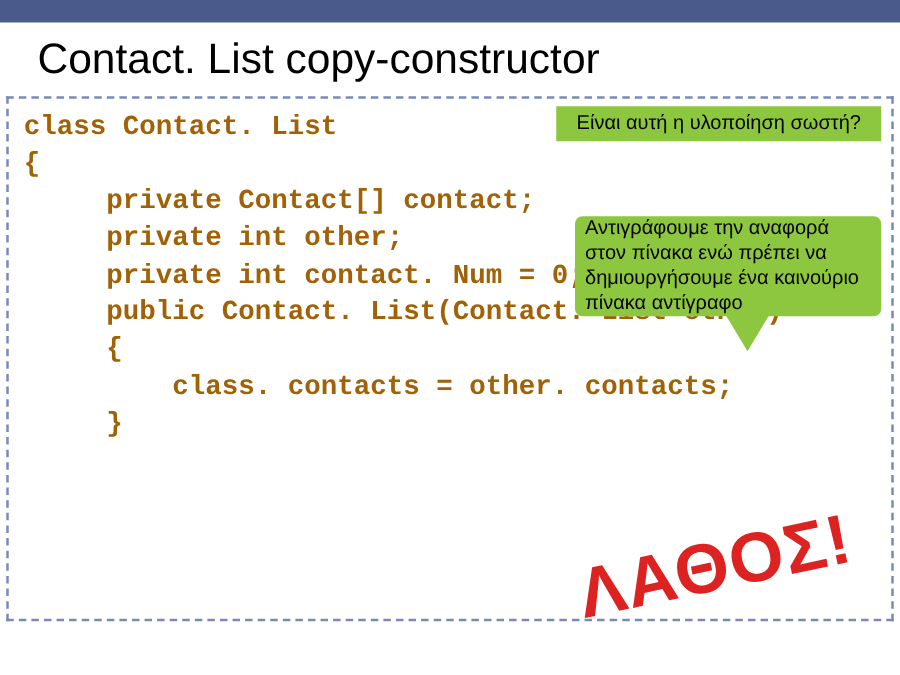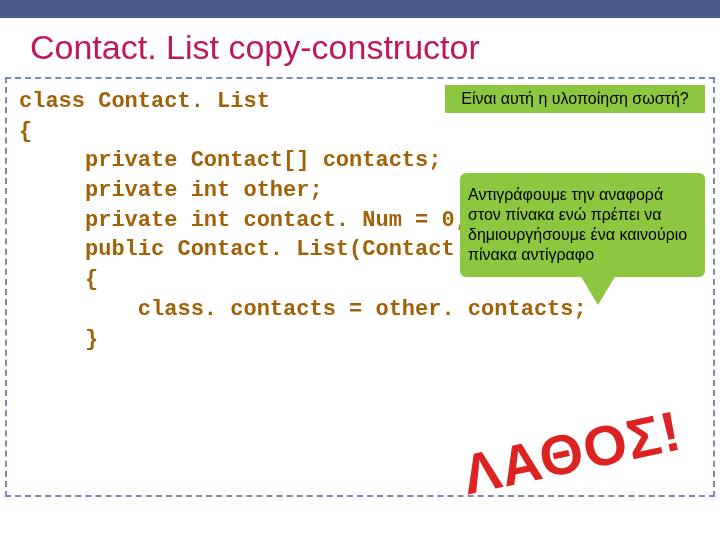--- a/index.html
+++ b/index.html
@@ -12,21 +12,21 @@
     overflow: hidden;
   }
   .top-bar {
     width: 100%;
     height: 18px;
     background: #4a5a8a;
   }
   .title {
     font-size: 34px;
     font-weight: normal;
-    color: #be185d;
+    color: #000000;
     padding: 10px 0 10px 30px;
     font-family: Arial, sans-serif;
   }
   .code-box {
     margin: 0 5px 0 5px;
     border: 2px dashed #7a8ab5;
     padding: 8px 12px 18px 12px;
     position: relative;
     min-height: 420px;
   }
@@ -52,21 +52,21 @@
     right: 8px;
     width: 260px;
     text-align: center;
     font-size: 16px;
   }
   .callout-2 {
     top: 94px;
     right: 8px;
     width: 245px;
     border-radius: 6px;
-    padding: 12px 8px;
+    padding: 0 8px;
     font-size: 16px;
   }
   .callout-2::after {
     content: "";
     position: absolute;
     bottom: -28px;
     left: 120px;
     width: 0;
     height: 0;
     border-left: 18px solid transparent;
@@ -91,21 +91,21 @@
 <div class="top-bar"></div>
 
 <h1 class="title">Contact. List copy-constructor</h1>
 
 <div class="code-box">
 
   <div class="callout callout-1">Είναι αυτή η υλοποίηση σωστή?</div>
 
   <div class="code">class Contact. List</div>
   <div class="code">{</div>
-  <div class="code">     private Contact[] contacts;</div>
+  <div class="code">     private Contact[] contact;</div>
   <div class="code">     private int other;</div>
   <div class="code">     private int contact. Num = 0;</div>
   <div class="code"></div>
   <div class="code">     public Contact. List(Contact. List other)</div>
   <div class="code">     {</div>
   <div class="code">         class. contacts = other. contacts;</div>
   <div class="code">     }</div>
 
   <div class="callout callout-2">Αντιγράφουμε την αναφορά στον πίνακα ενώ πρέπει να δημιουργήσουμε ένα καινούριο πίνακα αντίγραφο</div>
 

